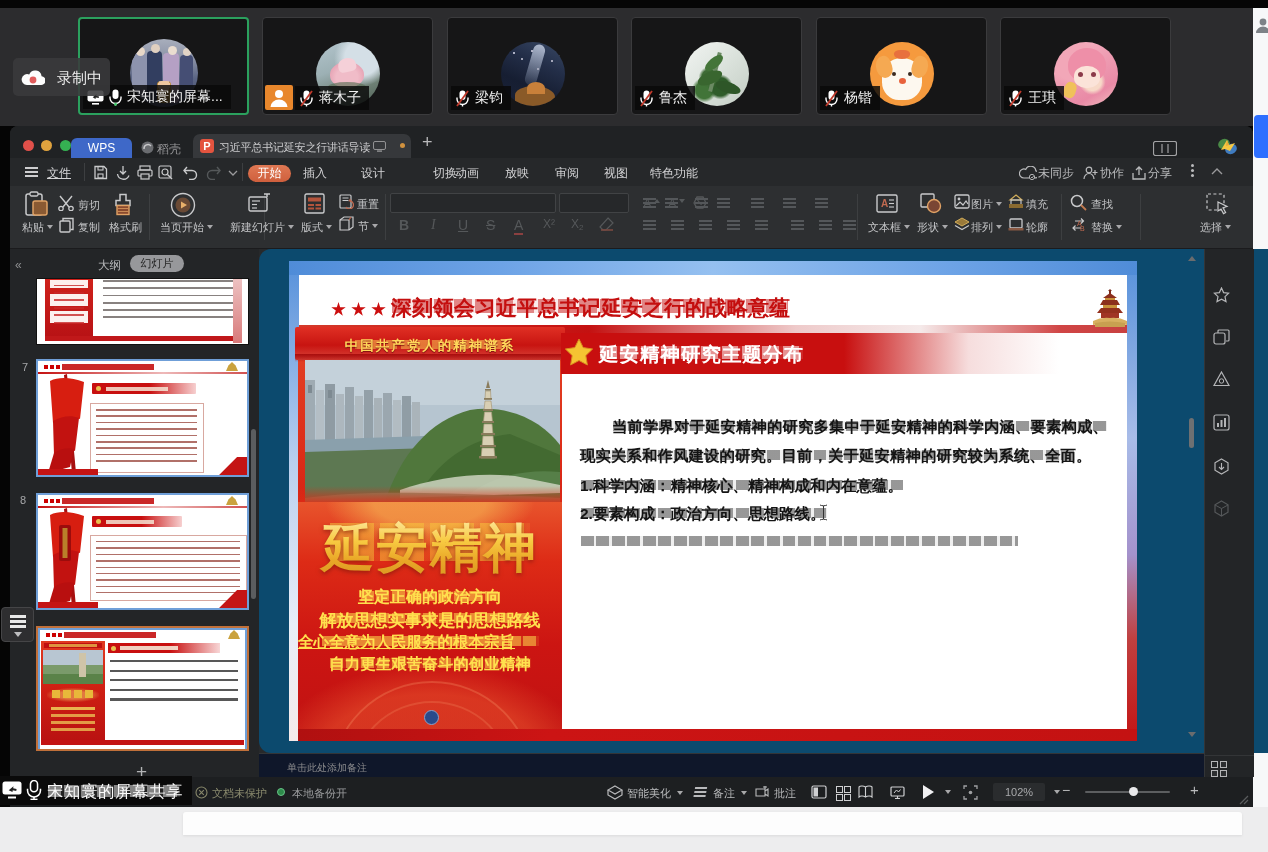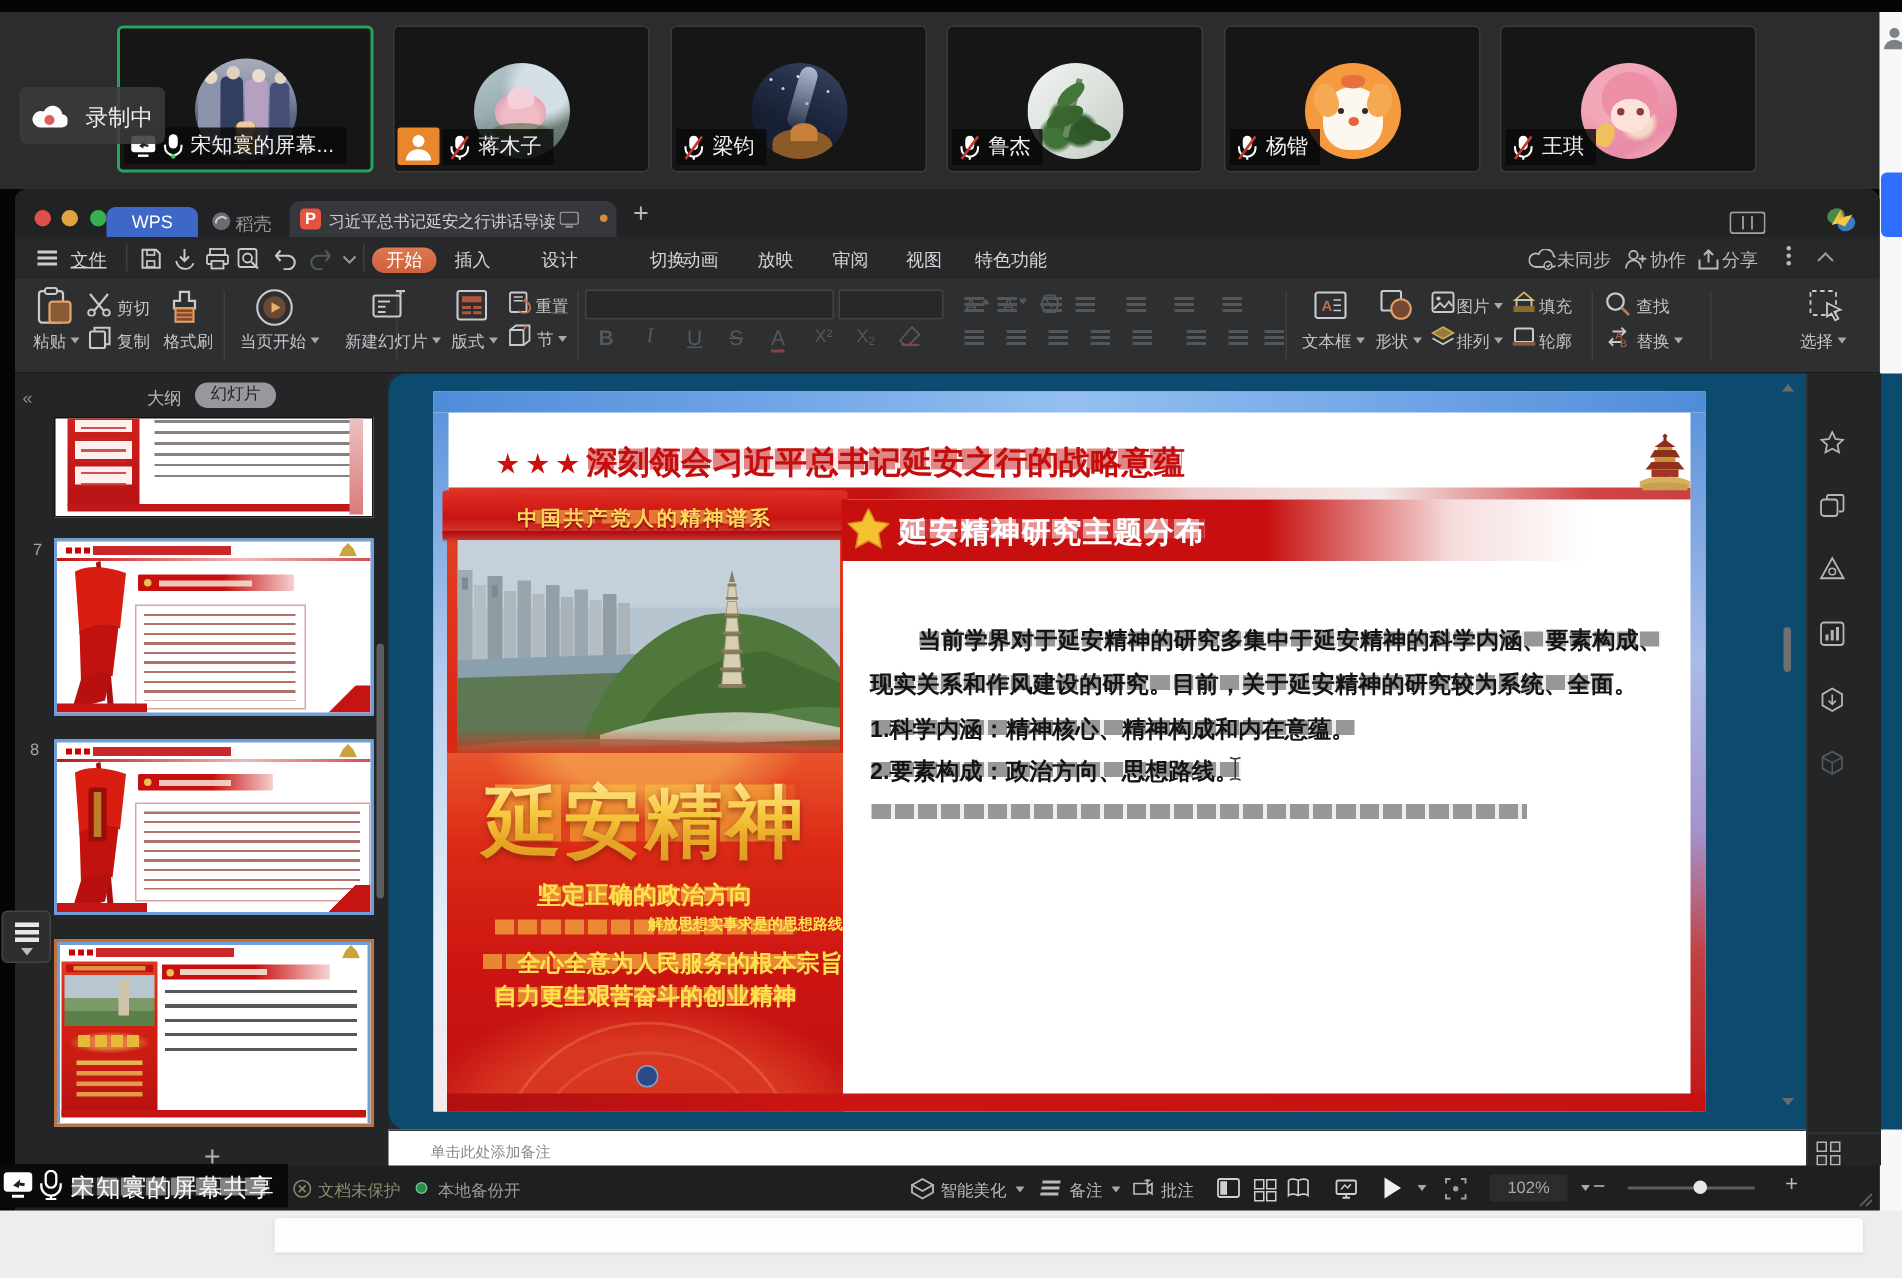--- a/index.html
+++ b/index.html
@@ -10,21 +10,21 @@
   .tile{position:absolute;top:9px;width:171px;height:98px;background:#161617;border:1px solid #3b3b3d;border-radius:4px;box-sizing:border-box;}
   .tile .av{position:absolute;left:50%;top:24px;transform:translateX(-50%);width:64px;height:64px;border-radius:50%;overflow:hidden;}
   .nbar{position:absolute;left:3px;bottom:4px;height:24px;background:rgba(8,8,8,.82);display:flex;align-items:center;padding:0 8px 0 4px;color:#efefef;font-size:14px;white-space:nowrap;}
   
   #wps{position:absolute;left:10px;top:126px;width:1243px;height:681px;background:#27292b;border-radius:8px 8px 0 0;}
   #titlebar{position:absolute;left:0;top:0;width:100%;height:32px;background:#202224;border-radius:8px 8px 0 0;}
   #menurow{position:absolute;left:0;top:32px;width:100%;height:28px;background:#26282a;}
   #toolbar{position:absolute;left:0;top:60px;width:100%;height:62px;background:#2d2f31;border-bottom:1px solid #1b1b1d;}
   #lpanel{position:absolute;left:0;top:123px;width:249px;height:528px;background:#232527;}
   #canvas{position:absolute;left:249px;top:123px;width:1112px;height:504px;background:#0c4a6e;overflow:hidden;border-radius:12px;}
-  #notes{position:absolute;left:249px;top:627px;width:945px;height:24px;background:#ffffff;border-top:1px solid #333537;color:#8a8a8c;font-size:10px;}
+  #notes{position:absolute;left:249px;top:627px;width:945px;height:24px;background:#0f172a;border-top:1px solid #333537;color:#8a8a8c;font-size:10px;}
   #rstrip{position:absolute;left:1194px;top:123px;width:49px;height:528px;background:#232527;border-left:1px solid #333537;}
   #statusbar{position:absolute;left:0;top:651px;width:100%;height:30px;background:#1d1f21;}
   .thumb{position:absolute;left:26px;width:213px;background:#fff;box-sizing:border-box;overflow:hidden;}
   .mi{color:#d4d4d6;font-size:12px;position:absolute;top:7px;}
   .lbl{position:absolute;color:#c3c4c6;font-size:11px;top:34px;white-space:nowrap;}
   .lbl2{position:absolute;color:#c3c4c6;font-size:11px;white-space:nowrap;}
   .cart{display:inline-block;width:0;height:0;border-left:3.5px solid transparent;border-right:3.5px solid transparent;border-top:4px solid #a8a8aa;margin-left:3px;vertical-align:2px;}
   .ic{position:absolute;}
   .dv{position:absolute;top:8px;width:1px;height:46px;background:#3d3f41;}
   .gr{color:#55585a;}
@@ -602,22 +602,22 @@
           radial-gradient(ellipse 140px 60px at 50% 0%, rgba(250,200,90,.55) 0 40%, rgba(250,200,90,0) 75%),
           radial-gradient(ellipse 200px 120px at 50% 108%, rgba(255,120,60,.35) 0 55%, rgba(255,120,60,0) 80%),
           linear-gradient(180deg,#e8542c 0%,#dd2b16 25%,#cc1512 60%,#c01212 100%);"></div>
         <div class="tint" style="left:41px;top:262px;width:200px;height:38px;background:repeating-linear-gradient(90deg,rgba(247,199,61,.55) 0 44px,rgba(247,199,61,.12) 44px 50px);"></div>
         <div class="abs cjk-serif" style="left:9px;top:253px;width:264px;text-align:center;font-size:52px;font-weight:bold;letter-spacing:2px;background:linear-gradient(180deg,#fde9a2 5%,#f8cb42 38%,#eaa828 65%,#d4921f 100%);-webkit-background-clip:text;background-clip:text;color:transparent;filter:drop-shadow(0 2px 2px rgba(110,20,10,.55));white-space:nowrap;">延安精神</div>
         <div class="tint" style="left:72px;top:330px;width:139px;height:10px;background:repeating-linear-gradient(90deg,rgba(255,225,78,.55) 0 12.8px,rgba(255,225,78,.12) 12.8px 15.5px);"></div>
         <div class="tint" style="left:41px;top:352px;width:201px;height:10px;background:repeating-linear-gradient(90deg,rgba(255,225,78,.55) 0 12.8px,rgba(255,225,78,.12) 12.8px 15.5px);"></div>
         <div class="tint" style="left:33px;top:374.5px;width:217px;height:10px;background:repeating-linear-gradient(90deg,rgba(255,225,78,.55) 0 12.8px,rgba(255,225,78,.12) 12.8px 15.5px);"></div>
         <div class="tint" style="left:41px;top:396.5px;width:201px;height:10px;background:repeating-linear-gradient(90deg,rgba(255,225,78,.55) 0 12.8px,rgba(255,225,78,.12) 12.8px 15.5px);"></div>
         <div class="abs cjk-serif" style="left:9px;top:326px;width:264px;text-align:center;color:#ffe14e;font-size:16px;font-weight:bold;white-space:nowrap;">坚定正确的政治方向</div>
-        <div class="abs cjk-serif" style="left:9px;top:348px;width:264px;text-align:right;color:#ffe14e;font-size:10px;font-weight:bold;white-space:nowrap;">解放思想实事求是的思想路线</div>
-        <div class="abs cjk-serif" style="left:9px;top:370.5px;width:264px;text-align:right;color:#ffe14e;font-size:15.5px;font-weight:bold;white-space:nowrap;">全心全意为人民服务的根本宗旨</div>
+        <div class="abs cjk-serif" style="left:9px;top:348px;width:264px;text-align:center;color:#ffe14e;font-size:17px;font-weight:bold;white-space:nowrap;">解放思想实事求是的思想路线</div>
+        <div class="abs cjk-serif" style="left:9px;top:370.5px;width:264px;text-align:left;color:#ffe14e;font-size:15.5px;font-weight:bold;white-space:nowrap;text-decoration:underline;">全心全意为人民服务的根本宗旨</div>
         <div class="abs cjk-serif" style="left:9px;top:392.5px;width:264px;text-align:center;color:#ffe14e;font-size:15.5px;font-weight:bold;white-space:nowrap;">自力更生艰苦奋斗的创业精神</div>
         <div class="abs" style="left:9px;top:380px;width:264px;height:100px;overflow:hidden;">
           <div class="abs" style="left:32px;top:40px;width:200px;height:200px;border-radius:50%;border:2px solid rgba(255,170,120,.25);"></div>
           <div class="abs" style="left:52px;top:60px;width:160px;height:160px;border-radius:50%;border:2px solid rgba(255,170,120,.2);"></div>
         </div>
         <div class="abs" style="left:135px;top:449px;width:13px;height:13px;border-radius:50%;background:#2a4a8a;border:1px solid #8aa0c8;"></div>
 
         <div class="abs" style="left:272px;top:72px;width:566px;height:41px;background:linear-gradient(90deg,#c80f0f 0%,#c80f0f 50%,rgba(235,180,180,.45) 72%,rgba(255,255,255,0) 88%);"></div>
         <svg class="abs" width="28" height="27" viewBox="0 0 28 27" style="left:276px;top:78px;">
             <path d="M14 0 L18.2 8.6 L27.6 10 L20.8 16.6 L22.4 26 L14 21.5 L5.6 26 L7.2 16.6 L0.4 10 L9.8 8.6 Z" fill="#f5c332" stroke="#d88a20" stroke-width="1"></path>

